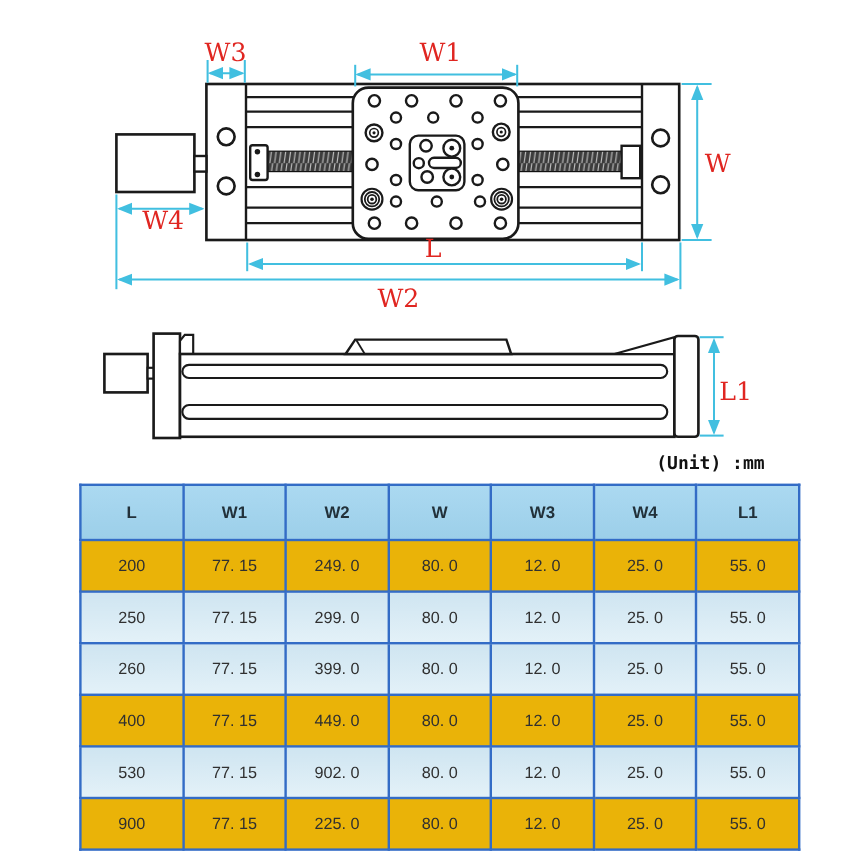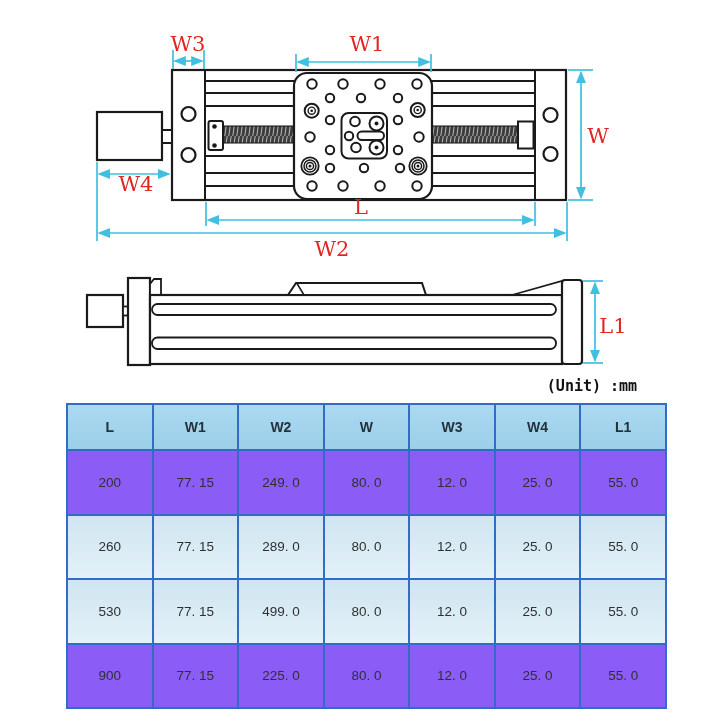--- a/index.html
+++ b/index.html
@@ -1,28 +1,28 @@
 <!DOCTYPE html>
 <html><head>
 <meta charset="utf-8">
 <style>
   html,body{margin:0;padding:0;background:#ffffff;}
   .canvas{position:relative;width:720px;height:720px;background:#ffffff;overflow:hidden;
-          font-family:"Liberation Sans",sans-serif;}
+          font-family:"Liberation Sans",sans-serif;border-radius:27px;}
   .drawing{position:absolute;left:0;top:0;}
   svg text.dim-label{font-family:"DejaVu Serif","Liberation Serif",serif;font-size:21px;fill:#e02621;}
   svg text.unit-note{font-family:"DejaVu Sans Mono","Liberation Mono",monospace;font-size:15px;
                      font-weight:bold;fill:#111111;}
   .spec-table-wrap{position:absolute;left:66px;top:403px;width:601px;height:306px;}
   table.spec{width:100%;height:100%;border-collapse:collapse;table-layout:fixed;}
   table.spec th,table.spec td{border:2px solid #336cc6;text-align:center;vertical-align:middle;
       color:#303030;font-size:13.5px;padding:0;}
   table.spec th{height:44px;font-size:14px;font-weight:bold;color:#22313a;
       background:linear-gradient(180deg,#abd9f1,#9ccfe9);}
-  table.spec td{background:#8b5cf6;}
+  table.spec td{background:#eab308;}
   table.spec tr.alt td{background:linear-gradient(180deg,#cfe5f1,#e3f1f8);}
 </style>
 </head>
 <body>
 
 <div class="canvas">
 
   <svg class="drawing" width="720" height="400" viewBox="0 0 720 400">
     <defs>
       <marker id="dimArrow" viewBox="0 0 10 10" refX="8.5" refY="5" markerWidth="7.5" markerHeight="7.5" orient="auto-start-reverse">
@@ -207,32 +207,50 @@
           <tr>
             <td>200</td>
             <td>77. 15</td>
             <td>249. 0</td>
             <td>80. 0</td>
             <td>12. 0</td>
             <td>25. 0</td>
             <td>55. 0</td>
           </tr>
           <tr class="alt">
+            <td>250</td>
+            <td>77. 15</td>
+            <td>299. 0</td>
+            <td>80. 0</td>
+            <td>12. 0</td>
+            <td>25. 0</td>
+            <td>55. 0</td>
+          </tr>
+          <tr class="alt">
             <td>260</td>
             <td>77. 15</td>
-            <td>289. 0</td>
+            <td>399. 0</td>
+            <td>80. 0</td>
+            <td>12. 0</td>
+            <td>25. 0</td>
+            <td>55. 0</td>
+          </tr>
+          <tr>
+            <td>400</td>
+            <td>77. 15</td>
+            <td>449. 0</td>
             <td>80. 0</td>
             <td>12. 0</td>
             <td>25. 0</td>
             <td>55. 0</td>
           </tr>
           <tr class="alt">
             <td>530</td>
             <td>77. 15</td>
-            <td>499. 0</td>
+            <td>902. 0</td>
             <td>80. 0</td>
             <td>12. 0</td>
             <td>25. 0</td>
             <td>55. 0</td>
           </tr>
           <tr>
             <td>900</td>
             <td>77. 15</td>
             <td>225. 0</td>
             <td>80. 0</td>

